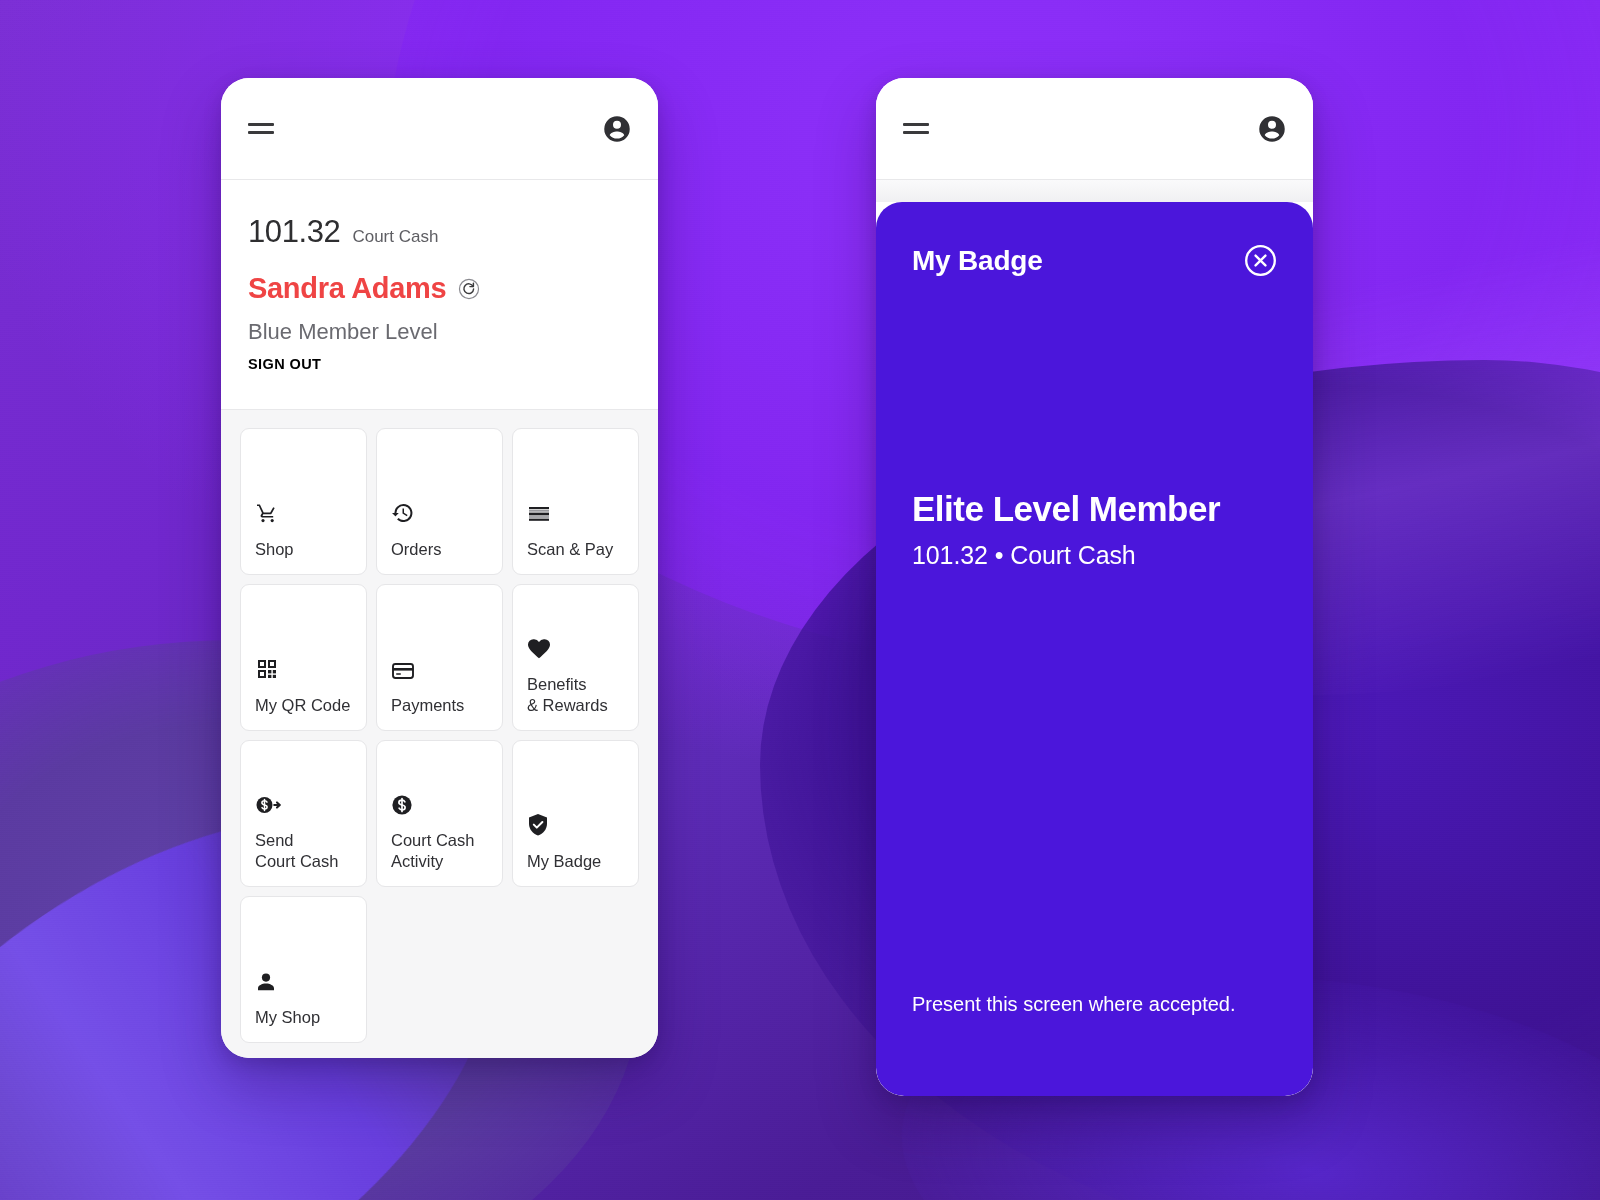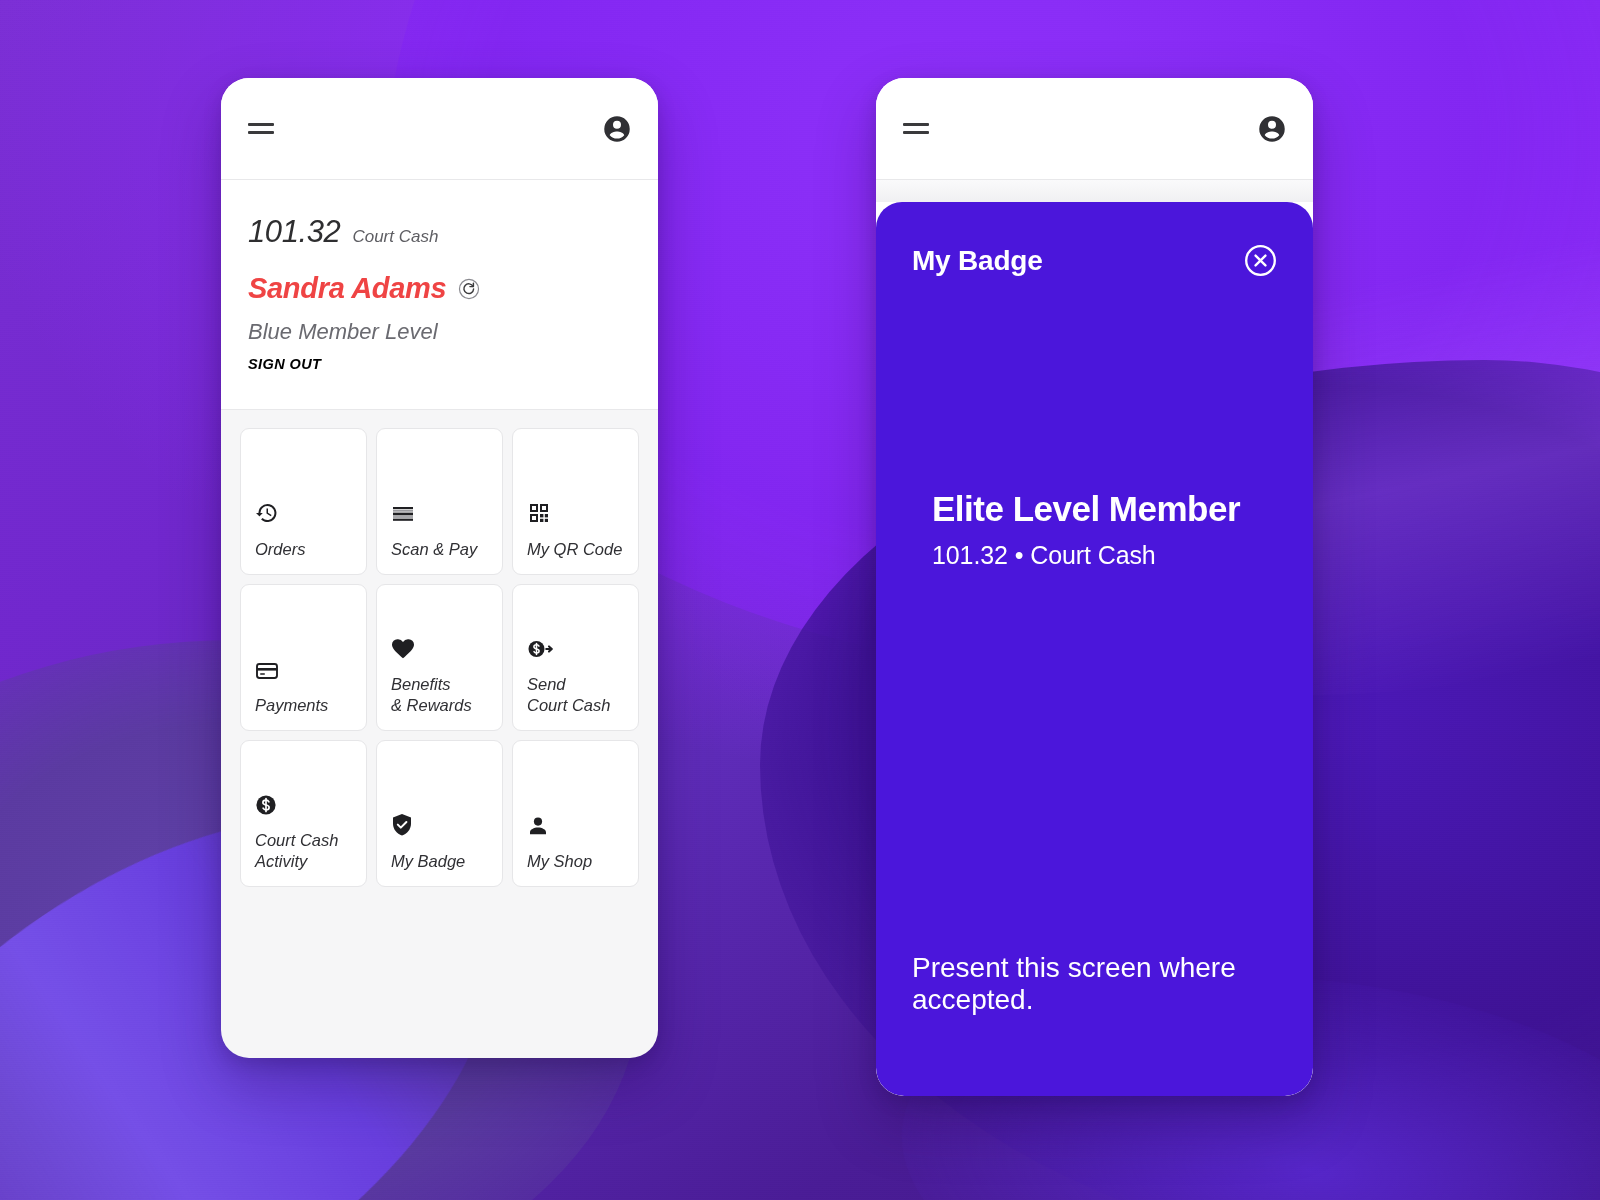--- a/index.html
+++ b/index.html
@@ -72,21 +72,21 @@
     mix-blend-mode: overlay;
   }
 
   
   .phone {
     position: absolute;
     border-radius: 28px;
     overflow: hidden;
     box-shadow: 0 26px 60px rgba(30,8,70,.30), 0 6px 18px rgba(30,8,70,.18);
   }
-  .phone-left  { left: 221px; top: 78px;  width: 437px; height: 980px; background: #F6F6F7; font-style: italic; }
+  .phone-left  { left: 221px; top: 78px;  width: 437px; height: 980px; background: #F6F6F7; }
   .phone-right { left: 876px; top: 78px;  width: 437px; height: 1018px; background: #FFFFFF; }
 
   
   .appbar {
     height: 102px;
     background: #FFFFFF;
     display: flex; align-items: center; justify-content: space-between;
     padding: 0 26px 0 27px;
     border-bottom: 1px solid #E8E8EA;
     position: relative; z-index: 4;
@@ -138,24 +138,24 @@
     background: #4B16DB;
     border-radius: 26px 26px 28px 28px;
     padding: 42px 36px 36px 36px;
     display: flex; flex-direction: column;
     color: #FFFFFF;
     z-index: 5;
   }
   .badge-head { display: flex; align-items: center; justify-content: space-between; }
   .badge-title { font-size: 28px; font-weight: 700; letter-spacing: -.2px; }
   .close-ico { width: 33px; height: 33px; cursor: pointer; }
-  .badge-body { margin-top: 212px; margin-left: 20px; }
+  .badge-body { margin-top: 212px; }
   .badge-level { font-size: 35px; font-weight: 700; letter-spacing: -.5px; }
   .badge-line { font-size: 25px; margin-top: 12px; letter-spacing: -.1px; font-weight: 400; }
-  .badge-foot { margin-top: auto; font-size: 28px; padding-bottom: 44px; }
+  .badge-foot { margin-top: auto; font-size: 20px; padding-bottom: 44px; }
 </style>
 </head>
 <body>
 
 <div class="bg">
   <div class="bg-base"></div>
   <div class="blob blob-a"></div>
   <div class="blob blob-b"></div>
   <div class="blob blob-c"></div>
   <div class="blob blob-d"></div>
@@ -188,20 +188,30 @@
         <path d="M16.4 9.2A5.3 5.3 0 1 0 17 12" fill="none" stroke="#3A3A3C" stroke-width="1.6" stroke-linecap="round"></path>
         <path d="M16.8 5.6v3.8h-3.8" fill="none" stroke="#3A3A3C" stroke-width="1.6" stroke-linecap="round" stroke-linejoin="round"></path>
       </svg>
     </div>
     <div class="member-level">Blue Member Level</div>
     <a class="signout">SIGN OUT</a>
   </div>
 
   <div class="grid">
 
+    <div class="tile">
+      <div class="tile-ico">
+        <svg width="24" height="24" viewBox="0 0 24 24">
+            <path fill="#1F1F22" d="M6.8 16.6h11.4v-1.7H7.5l.8-1.6h6.9a1.7 1.7 0 0 0 1.5-.9l3-5.4-1.5-.8-3 5.4H8.7L4.9 3.4H2v1.7h1.8l3.2 6.8-1.2 2.2a1.7 1.7 0 0 0 1.5 2.5Z"></path>
+            <circle cx="8" cy="19.6" r="1.6" fill="#1F1F22"></circle>
+            <circle cx="17.2" cy="19.6" r="1.6" fill="#1F1F22"></circle>
+          </svg>
+      </div>
+      <div class="tile-lbl">Shop</div>
+    </div>
 
     <div class="tile">
       <div class="tile-ico">
         <svg width="24" height="24" viewBox="0 0 24 24">
             <path fill="#1F1F22" d="M12.4 3a9 9 0 0 0-9 9H1l3.3 3.3.06.1L7.8 12H5.4a7 7 0 1 1 2.1 5l-1.4 1.4A9 9 0 1 0 12.4 3Z"></path>
             <path fill="#1F1F22" d="M11.5 7.5v5.1l4.3 2.6.8-1.3-3.6-2.1V7.5Z"></path>
           </svg>
       </div>
       <div class="tile-lbl">Orders</div>
     </div>

